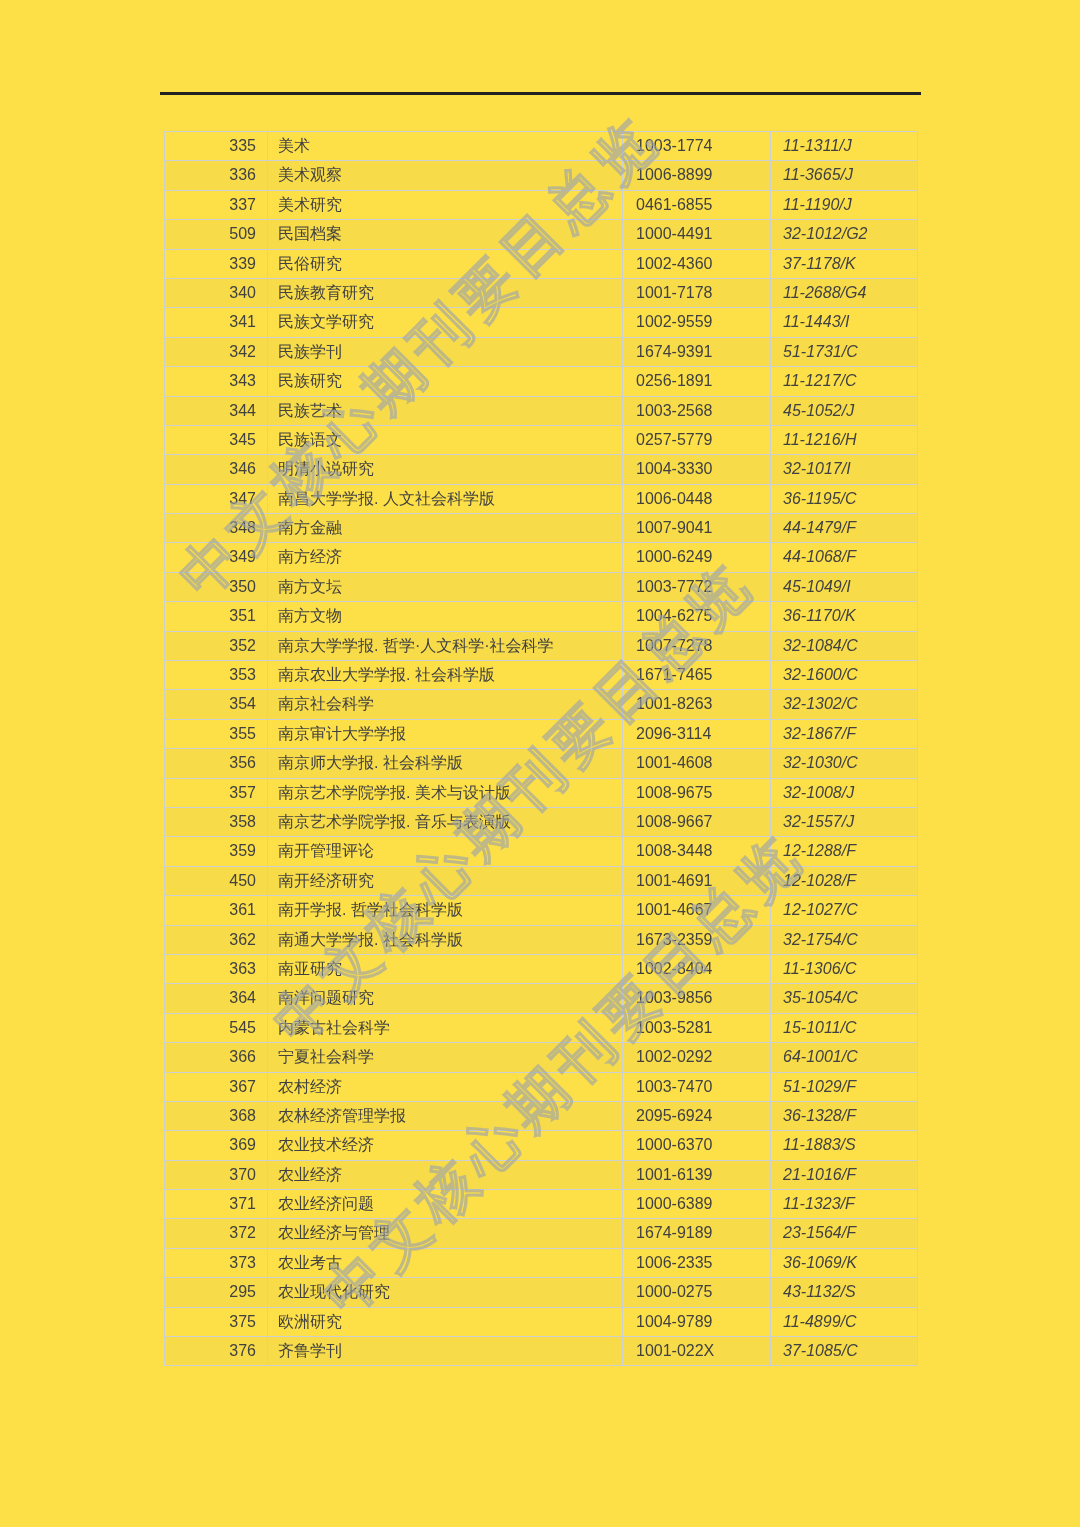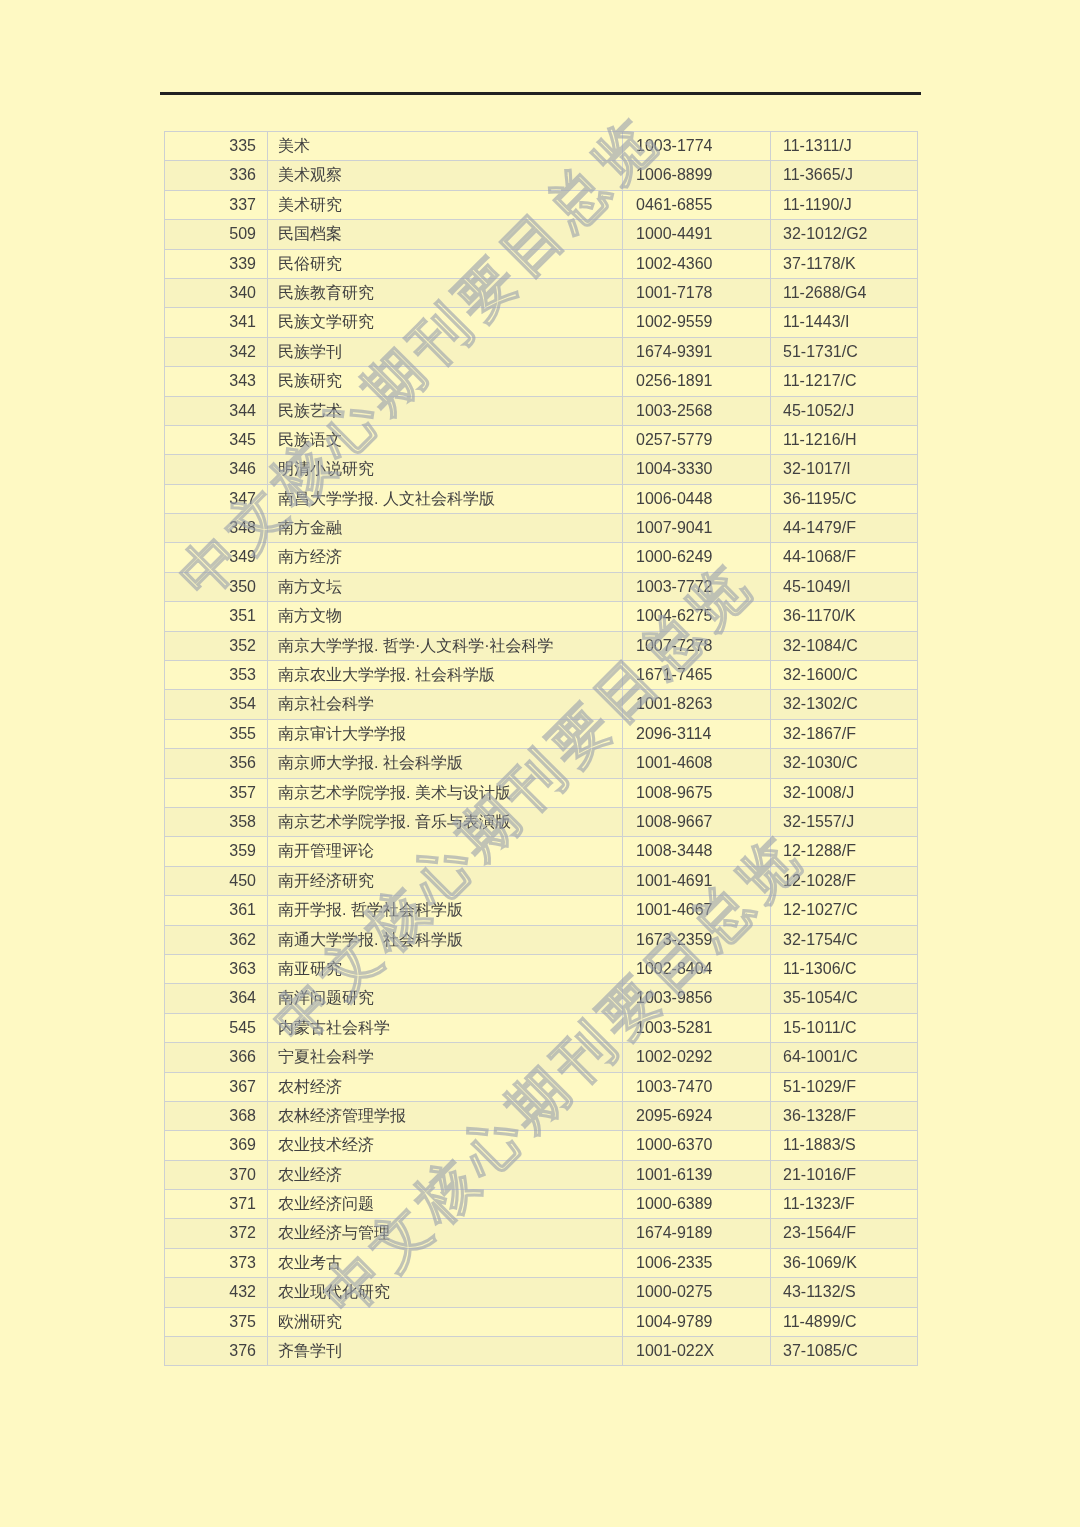--- a/index.html
+++ b/index.html
@@ -3,21 +3,21 @@
 <meta charset="utf-8">
 <style>
   html,body{margin:0;padding:0;}
   body{
     width:1080px;height:1527px;
     background:#ffffff;
     overflow:hidden;
     position:relative;
     font-family:"Liberation Sans","DejaVu Sans",sans-serif;
   }
-  .page{position:absolute;left:0;top:0;width:1080px;height:1527px;background:#fef9c3;}
+  .page{position:absolute;left:0;top:0;width:1080px;height:1527px;background:#fde047;}
   .top-rule{
     position:absolute;left:160px;top:92px;width:761px;height:3px;
     background:#212121;
   }
   .journal-table{
     position:absolute;left:164px;top:131px;width:753px;
     display:grid;
     grid-template-columns:103px 355px 148px 147px;
     grid-auto-rows:29.405px;
     border-top:1px solid #cdd0d2;
@@ -32,21 +32,21 @@
     font-size:16px;
     color:#414141;
     line-height:28.4px;
     white-space:nowrap;
     overflow:hidden;
   }
   .trow:nth-child(even) .cell{background:rgba(120,125,130,0.045);}
   .c-no{text-align:right;padding-right:11px;}
   .c-name{padding-left:10px;}
   .c-issn{padding-left:13px;}
-  .c-cn{padding-left:12px;}
+  .c-cn{padding-left:12px;font-style:italic;}
   .watermark{
     position:absolute;
     white-space:nowrap;
     font-size:58px;
     font-weight:700;
     letter-spacing:7px;
     color:transparent;
     -webkit-text-stroke:1.3px rgba(155,161,172,0.62);
     transform:rotate(-45deg);
     transform-origin:0 50%;
@@ -96,21 +96,21 @@
       <div class="trow"><div class="cell c-no">364</div><div class="cell c-name">南洋问题研究</div><div class="cell c-issn">1003-9856</div><div class="cell c-cn">35-1054/C</div></div>
       <div class="trow"><div class="cell c-no">545</div><div class="cell c-name">内蒙古社会科学</div><div class="cell c-issn">1003-5281</div><div class="cell c-cn">15-1011/C</div></div>
       <div class="trow"><div class="cell c-no">366</div><div class="cell c-name">宁夏社会科学</div><div class="cell c-issn">1002-0292</div><div class="cell c-cn">64-1001/C</div></div>
       <div class="trow"><div class="cell c-no">367</div><div class="cell c-name">农村经济</div><div class="cell c-issn">1003-7470</div><div class="cell c-cn">51-1029/F</div></div>
       <div class="trow"><div class="cell c-no">368</div><div class="cell c-name">农林经济管理学报</div><div class="cell c-issn">2095-6924</div><div class="cell c-cn">36-1328/F</div></div>
       <div class="trow"><div class="cell c-no">369</div><div class="cell c-name">农业技术经济</div><div class="cell c-issn">1000-6370</div><div class="cell c-cn">11-1883/S</div></div>
       <div class="trow"><div class="cell c-no">370</div><div class="cell c-name">农业经济</div><div class="cell c-issn">1001-6139</div><div class="cell c-cn">21-1016/F</div></div>
       <div class="trow"><div class="cell c-no">371</div><div class="cell c-name">农业经济问题</div><div class="cell c-issn">1000-6389</div><div class="cell c-cn">11-1323/F</div></div>
       <div class="trow"><div class="cell c-no">372</div><div class="cell c-name">农业经济与管理</div><div class="cell c-issn">1674-9189</div><div class="cell c-cn">23-1564/F</div></div>
       <div class="trow"><div class="cell c-no">373</div><div class="cell c-name">农业考古</div><div class="cell c-issn">1006-2335</div><div class="cell c-cn">36-1069/K</div></div>
-      <div class="trow"><div class="cell c-no">432</div><div class="cell c-name">农业现代化研究</div><div class="cell c-issn">1000-0275</div><div class="cell c-cn">43-1132/S</div></div>
+      <div class="trow"><div class="cell c-no">295</div><div class="cell c-name">农业现代化研究</div><div class="cell c-issn">1000-0275</div><div class="cell c-cn">43-1132/S</div></div>
       <div class="trow"><div class="cell c-no">375</div><div class="cell c-name">欧洲研究</div><div class="cell c-issn">1004-9789</div><div class="cell c-cn">11-4899/C</div></div>
       <div class="trow"><div class="cell c-no">376</div><div class="cell c-name">齐鲁学刊</div><div class="cell c-issn">1001-022X</div><div class="cell c-cn">37-1085/C</div></div>
     </div>
 
   <div class="watermark wm-a">中文核心期刊要目总览</div>
   <div class="watermark wm-b">中文核心期刊要目总览</div>
   <div class="watermark wm-c">中文核心期刊要目总览</div>
 </div>
 
 </body></html>

